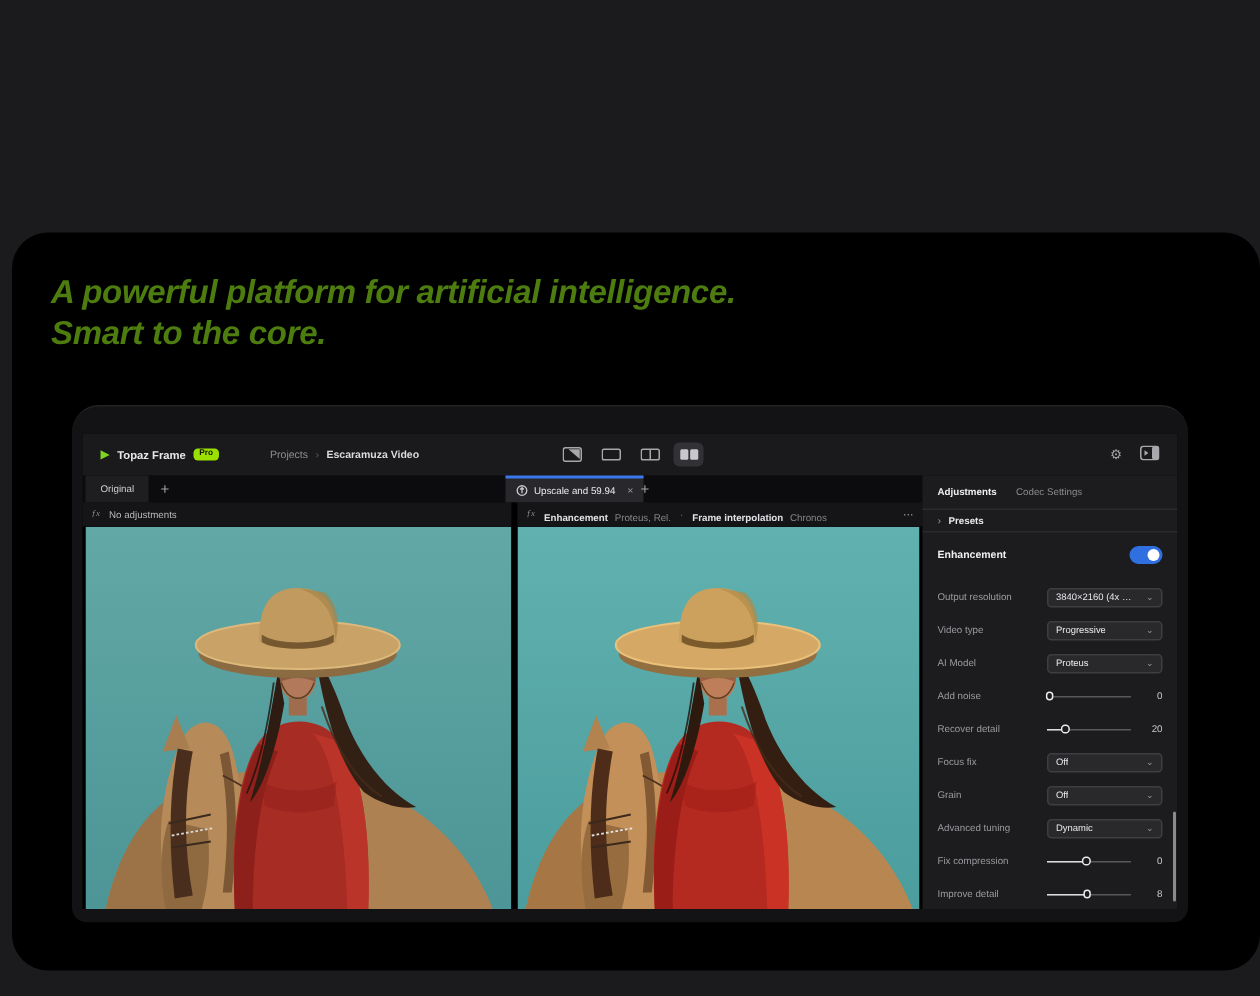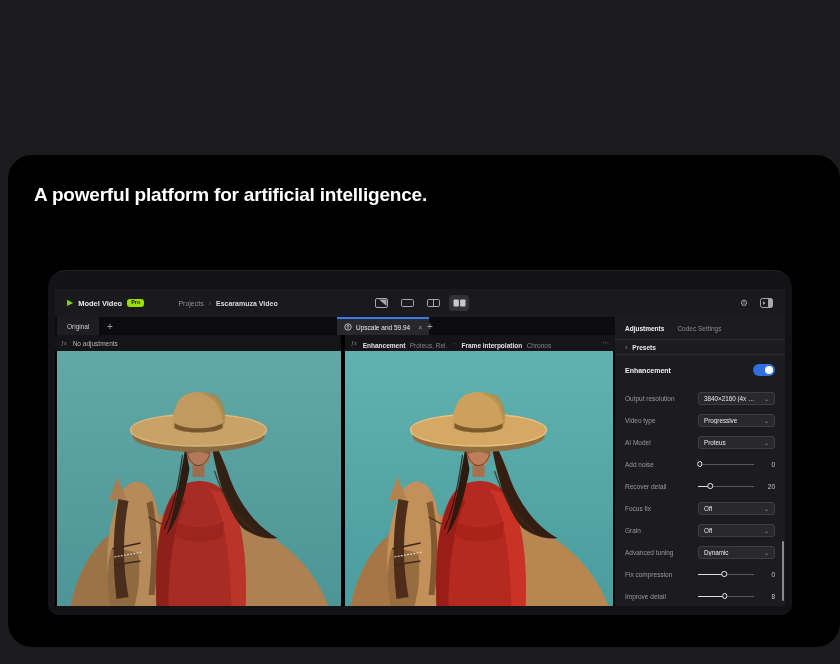--- a/index.html
+++ b/index.html
@@ -5,22 +5,22 @@
   * { margin:0; padding:0; box-sizing:border-box; }
   html,body { width:840px; height:664px; background:#1b1b1d; overflow:hidden;
               font-family:"Liberation Sans", sans-serif; }
   .stage { position:relative; width:840px; height:664px; background:#1b1b1d; }
 
   
   .page-heading { position:absolute; left:2px; top:60px; color:#f5f5f7;
                   font-size:38px; font-weight:700; letter-spacing:-0.8px; }
   .card { position:absolute; left:8px; top:155px; width:832px; height:492px;
           background:#000; border-radius:24px; overflow:hidden; }
-  .card-heading { position:absolute; left:26px; top:26px; color:#ffffff;
-                  font-size:19px; font-weight:600; line-height:27px; letter-spacing:-0.2px; }
+  .card-heading { position:absolute; left:26px; top:26px; color:#4d7c0f;
+                  font-size:22px; font-weight:600; line-height:27px; letter-spacing:-0.2px;font-style:italic; }
 
   
   .laptop { position:absolute; left:40px; top:115px; width:744px; height:345px;
             background:#131315; border-radius:18px 18px 10px 10px;
             border-top:1px solid rgba(255,255,255,0.07); }
   .screen { position:absolute; left:7px; top:18px; width:730px; height:317px;
             background:#0d0d0f; overflow:hidden; }
 
   
   .topbar { position:absolute; left:0; top:0; width:730px; height:28px;
@@ -115,29 +115,30 @@
 </style>
 </head>
 <body>
 
 <div class="stage">
 
 
   <div class="card">
     <div class="card-heading">
       <div>A powerful platform for artificial intelligence.</div>
+      <div>Smart to the core.</div>
     </div>
 
     <div class="laptop">
       <div class="screen">
 
         <div class="topbar">
           <div class="brand">
             <span class="play-ico">▶</span>
-            <span class="brand-name">Model Video</span>
+            <span class="brand-name">Topaz Frame</span>
             <span class="pro-badge">Pro</span>
           </div>
           <div class="crumbs">
             <span class="crumb-root">Projects</span>
             <span class="crumb-sep">›</span>
             <span class="crumb-cur">Escaramuza Video</span>
           </div>
           <div class="viewgroup">
             <span class="vico">
               <svg width="13" height="10" viewBox="0 0 13 10">

